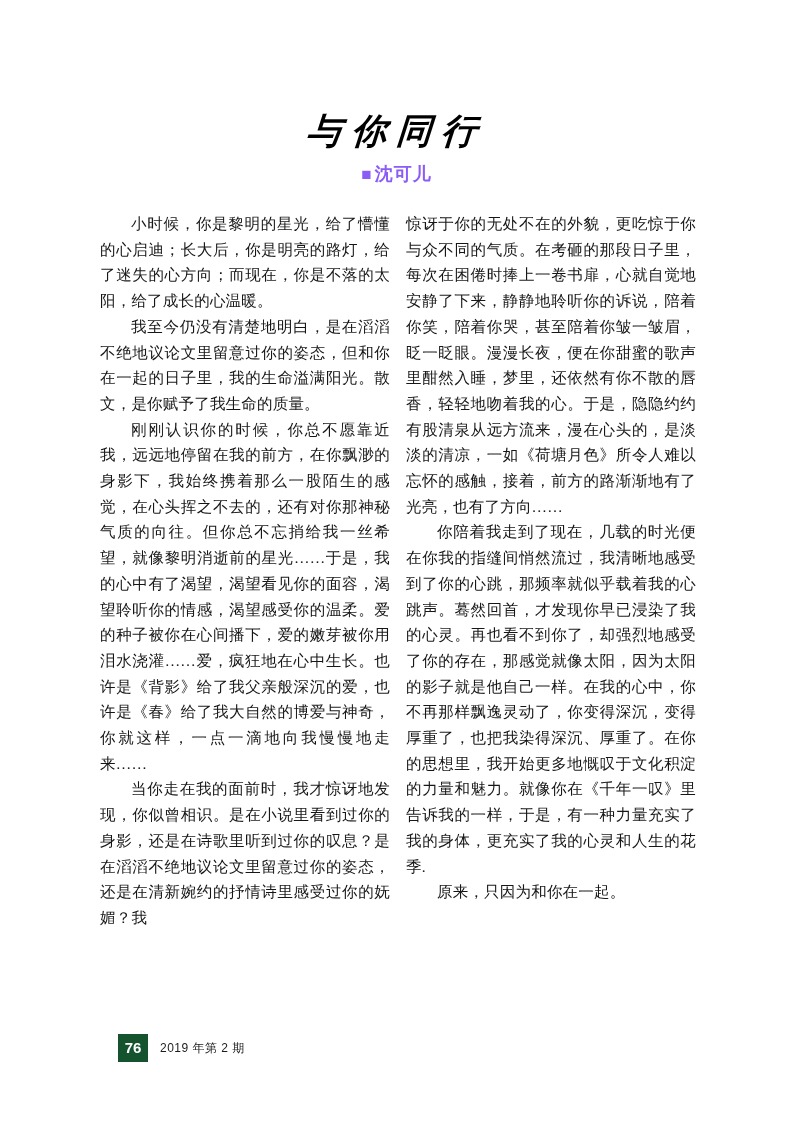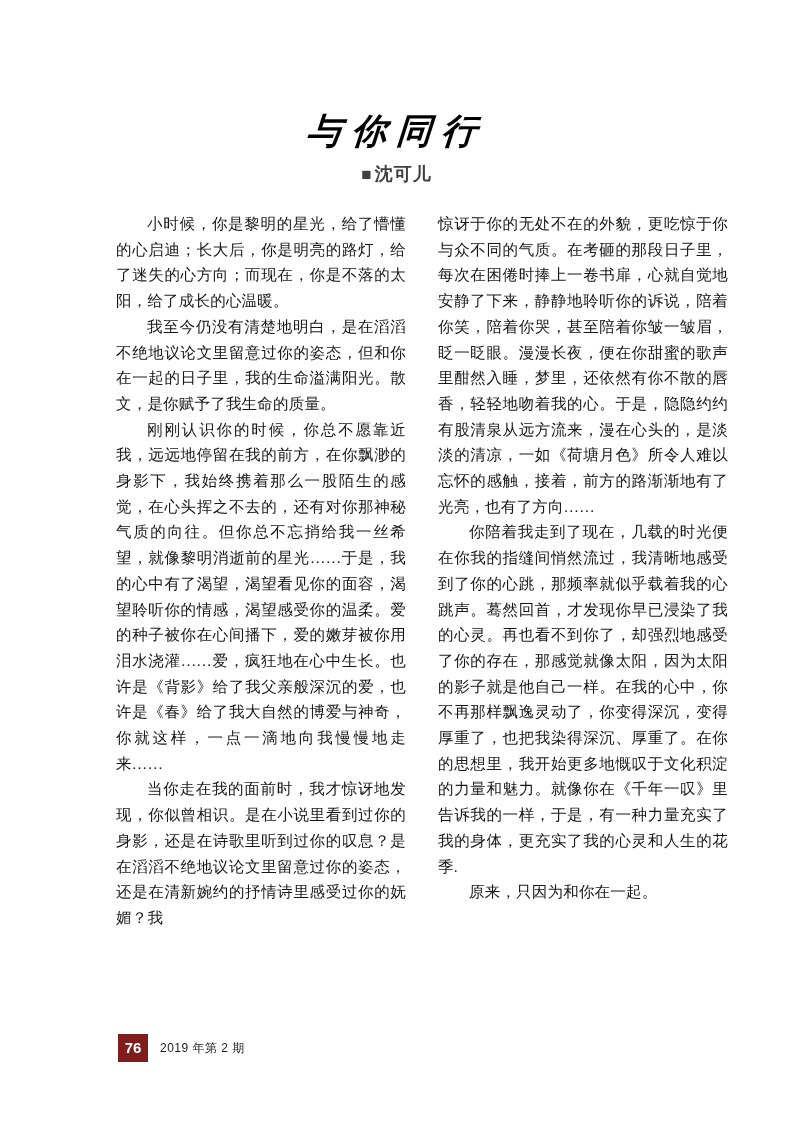--- a/index.html
+++ b/index.html
@@ -33,39 +33,38 @@
   }
   .author-line {
     position: absolute;
     top: 162px;
     left: 0;
     width: 793px;
     text-align: center;
     font-family: "Liberation Sans", "DejaVu Sans", sans-serif;
     font-size: 18px;
     font-weight: 600;
-    color: #404040;
+    color: #8b5cf6;
     letter-spacing: 1px;
   }
   .author-line .marker {
     font-size: 17px;
     margin-right: 2px;
   }
   .columns {
     position: absolute;
     top: 211px;
     left: 100px;
     width: 596px;
     display: flex;
     gap: 16px;
   }
   .col {
     width: 290px;
     flex: 0 0 290px;
-    margin-left: 16px;
   }
   .col p {
     margin: 0;
     font-size: 15.5px;
     line-height: 25.7px;
     text-align: justify;
     text-justify: inter-ideograph;
     letter-spacing: 0.2px;
     color: #161616;
   }
@@ -77,21 +76,21 @@
     left: 118px;
     display: flex;
     align-items: center;
     font-family: "Liberation Sans", "DejaVu Sans", sans-serif;
   }
   .pagenum {
     display: inline-block;
     min-width: 30px;
     height: 28px;
     line-height: 28px;
-    background: #7f1d1d;
+    background: #14532d;
     color: #ffffff;
     text-align: center;
     font-size: 15px;
     font-weight: bold;
   }
   .issue {
     margin-left: 12px;
     font-size: 12px;
     color: #1c1c1c;
     letter-spacing: 0.5px;

